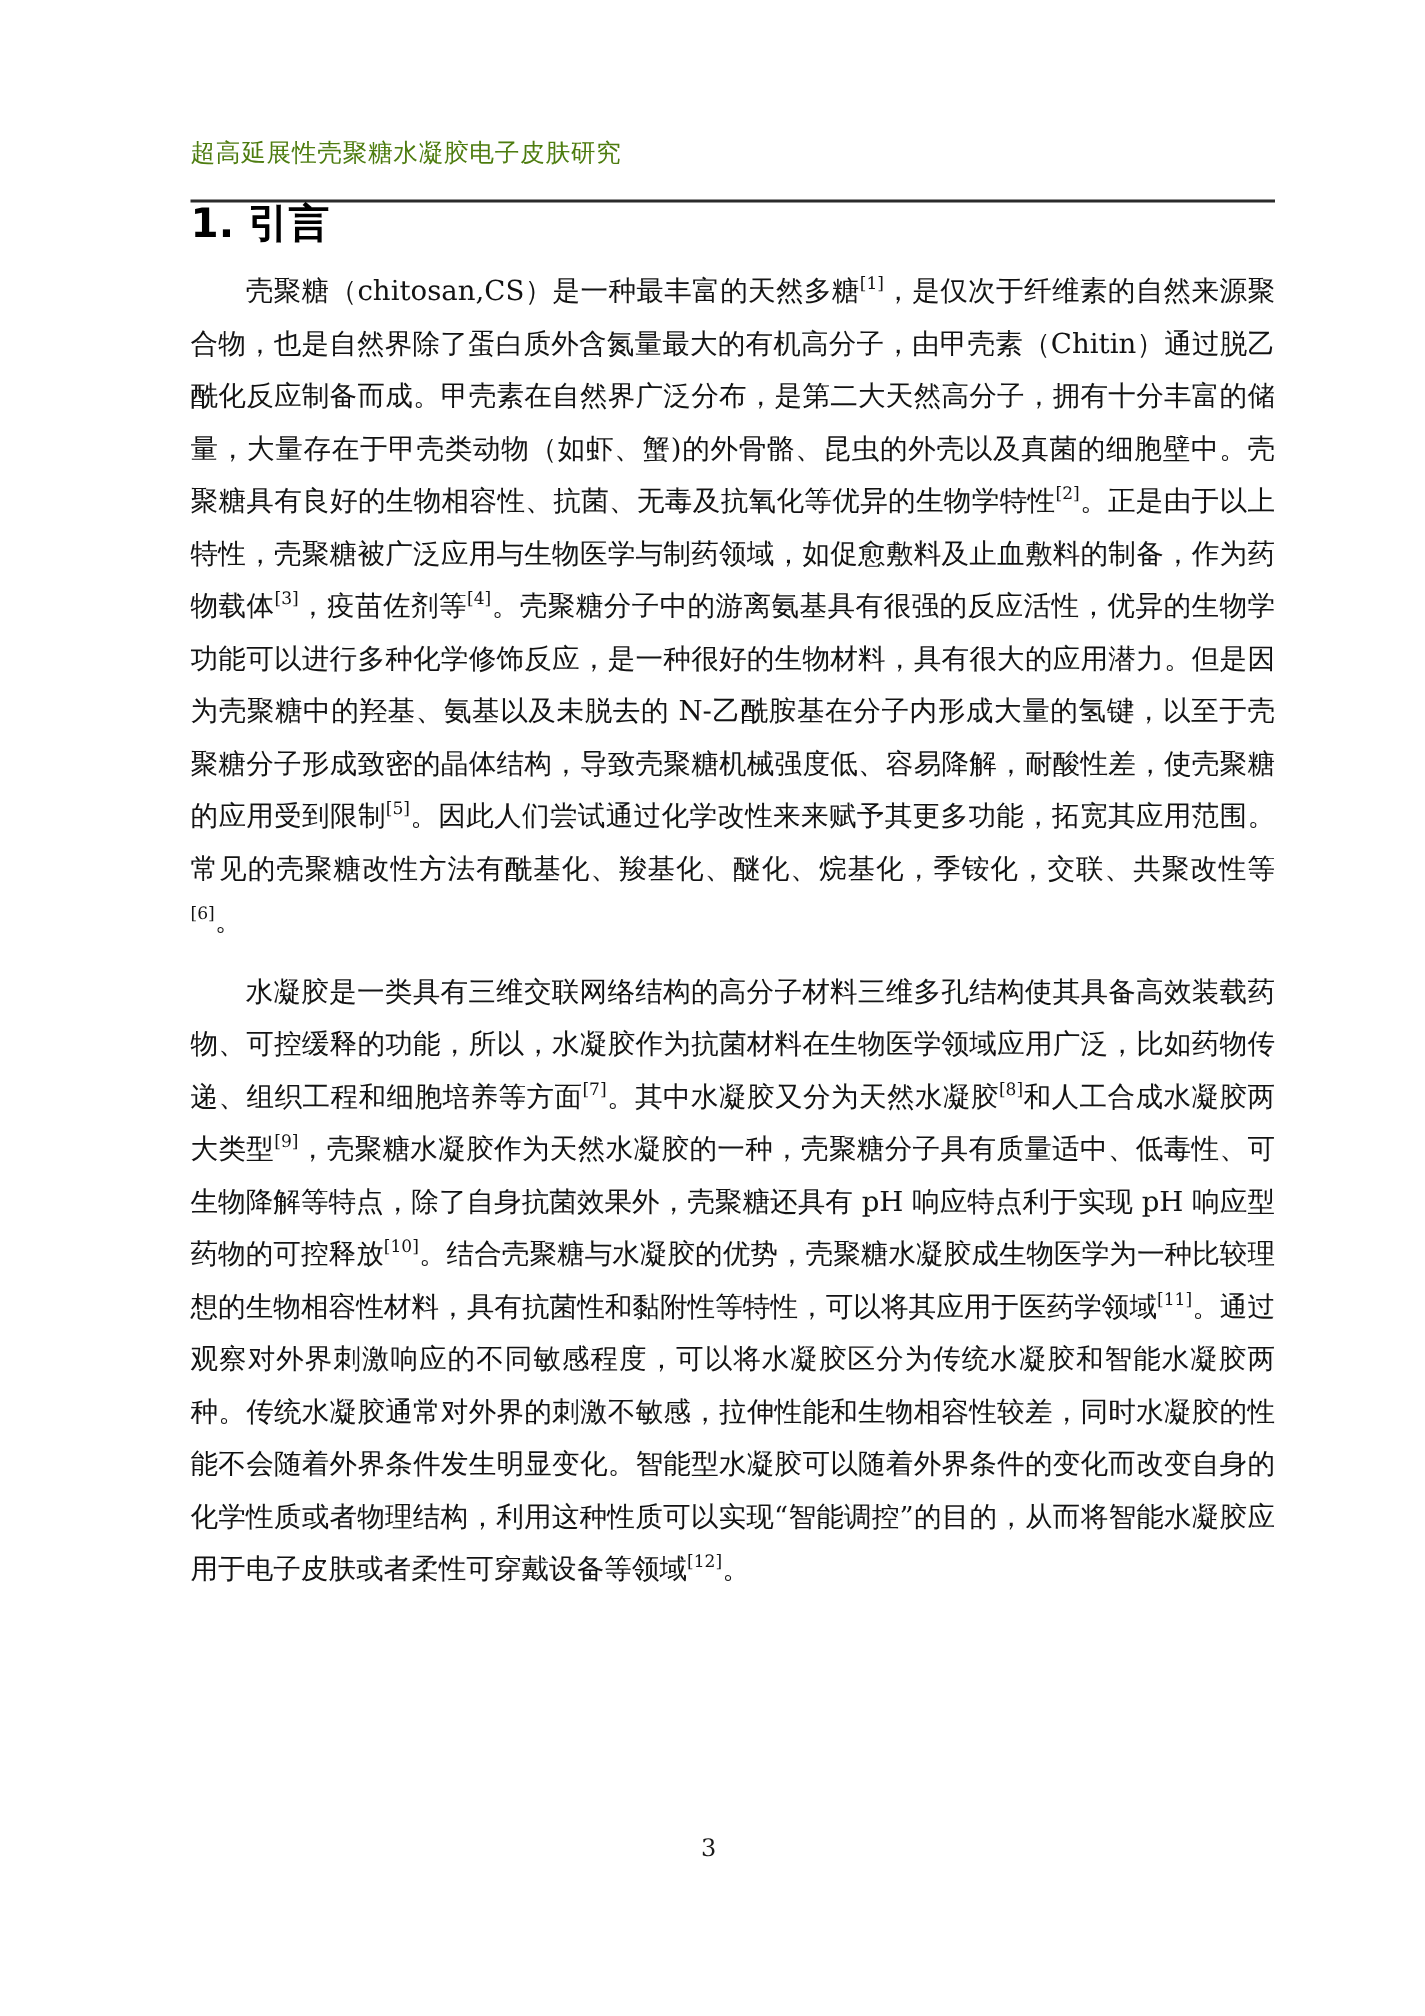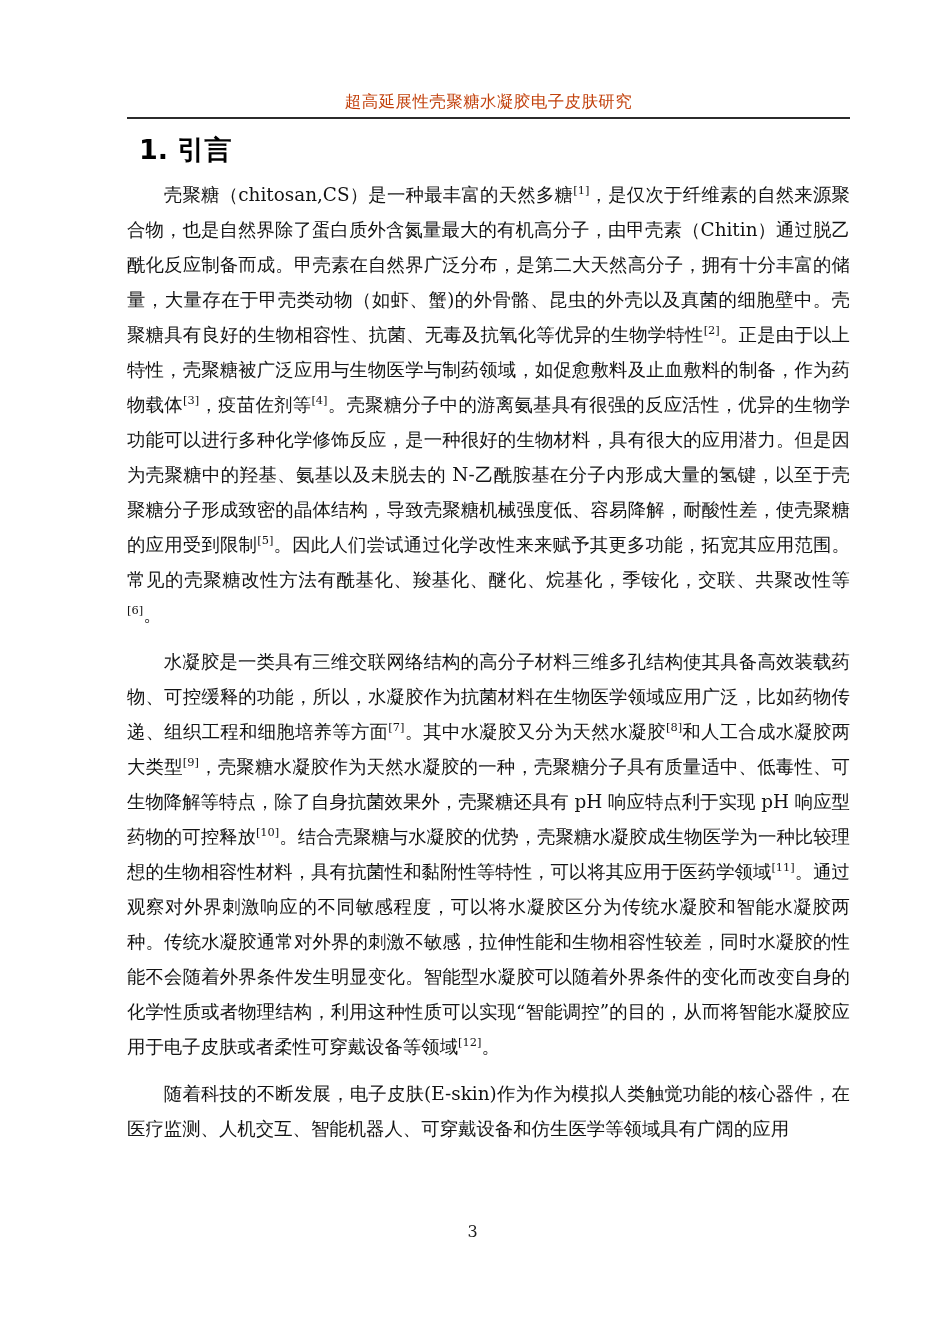--- a/index.html
+++ b/index.html
@@ -25,48 +25,48 @@
   }
 
   
   .header-zone {
     position: absolute;
     left: 127px;
     top: 92px;
     width: 723px;
   }
   .header-title {
-    text-align: center;
+    text-align: left;
     font-family: "DejaVu Serif", "Liberation Serif", serif;
     font-size: 16.5px;
     line-height: 1.25;
     letter-spacing: 0.4px;
-    color: #c2410c;
-    padding-bottom: 4px;
+    color: #4d7c0f;
+    padding-bottom: 20px;
   }
   .header-rule {
     width: 100%;
     height: 0;
     border-top: 2px solid #2b2b2b;
   }
 
   
   .content {
     position: absolute;
     left: 127px;
     top: 128px;
     width: 723px;
   }
 
   h1.sec-title {
     font-family: "DejaVu Sans", "Liberation Sans", sans-serif;
     font-weight: bold;
     font-size: 27px;
     line-height: 1.15;
-    margin: 6px 0 10px 12px;
+    margin: 6px 0 10px 0;
     letter-spacing: 0px;
     color: #000;
   }
 
   h2.subsec-title {
     font-family: "DejaVu Sans", "Liberation Sans", sans-serif;
     font-weight: bold;
     font-size: 20.5px;
     line-height: 1.2;
     margin: 14px 0 6px 0;
@@ -120,21 +120,20 @@
   </div>
 
   <div class="content">
 
     <h1 class="sec-title">1. 引言</h1>
 
     <p class="body-par">壳聚糖（chitosan,CS）是一种最丰富的天然多糖<sup class="cite">[1]</sup>，是仅次于纤维素的自然来源聚合物，也是自然界除了蛋白质外含氮量最大的有机高分子，由甲壳素（Chitin）通过脱乙酰化反应制备而成。甲壳素在自然界广泛分布，是第二大天然高分子，拥有十分丰富的储量，大量存在于甲壳类动物（如虾、蟹)的外骨骼、昆虫的外壳以及真菌的细胞壁中。壳聚糖具有良好的生物相容性、抗菌、无毒及抗氧化等优异的生物学特性<sup class="cite">[2]</sup>。正是由于以上特性，壳聚糖被广泛应用与生物医学与制药领域，如促愈敷料及止血敷料的制备，作为药物载体<sup class="cite">[3]</sup>，疫苗佐剂等<sup class="cite">[4]</sup>。壳聚糖分子中的游离氨基具有很强的反应活性，优异的生物学功能可以进行多种化学修饰反应，是一种很好的生物材料，具有很大的应用潜力。但是因为壳聚糖中的羟基、氨基以及未脱去的 N-乙酰胺基在分子内形成大量的氢键，以至于壳聚糖分子形成致密的晶体结构，导致壳聚糖机械强度低、容易降解，耐酸性差，使壳聚糖的应用受到限制<sup class="cite">[5]</sup>。因此人们尝试通过化学改性来来赋予其更多功能，拓宽其应用范围。常见的壳聚糖改性方法有酰基化、羧基化、醚化、烷基化，季铵化，交联、共聚改性等<sup class="cite">[6]</sup>。</p>
 
     <p class="body-par">水凝胶是一类具有三维交联网络结构的高分子材料三维多孔结构使其具备高效装载药物、可控缓释的功能，所以，水凝胶作为抗菌材料在生物医学领域应用广泛，比如药物传递、组织工程和细胞培养等方面<sup class="cite">[7]</sup>。其中水凝胶又分为天然水凝胶<sup class="cite">[8]</sup>和人工合成水凝胶两大类型<sup class="cite">[9]</sup>，壳聚糖水凝胶作为天然水凝胶的一种，壳聚糖分子具有质量适中、低毒性、可生物降解等特点，除了自身抗菌效果外，壳聚糖还具有 pH 响应特点利于实现 pH 响应型药物的可控释放<sup class="cite">[10]</sup>。结合壳聚糖与水凝胶的优势，壳聚糖水凝胶成生物医学为一种比较理想的生物相容性材料，具有抗菌性和黏附性等特性，可以将其应用于医药学领域<sup class="cite">[11]</sup>。通过观察对外界刺激响应的不同敏感程度，可以将水凝胶区分为传统水凝胶和智能水凝胶两种。传统水凝胶通常对外界的刺激不敏感，拉伸性能和生物相容性较差，同时水凝胶的性能不会随着外界条件发生明显变化。智能型水凝胶可以随着外界条件的变化而改变自身的化学性质或者物理结构，利用这种性质可以实现“智能调控”的目的，从而将智能水凝胶应用于电子皮肤或者柔性可穿戴设备等领域<sup class="cite">[12]</sup>。</p>
 
-    <p class="body-par">随着科技的不断发展，电子皮肤(E-skin)作为作为模拟人类触觉功能的核心器件，在医疗监测、人机交互、智能机器人、可穿戴设备和仿生医学等领域具有广阔的应用</p>
 
   </div>
 
   <div class="footer-zone">
     <span class="page-number">3</span>
   </div>
 
 </div>
 
 </body></html>

